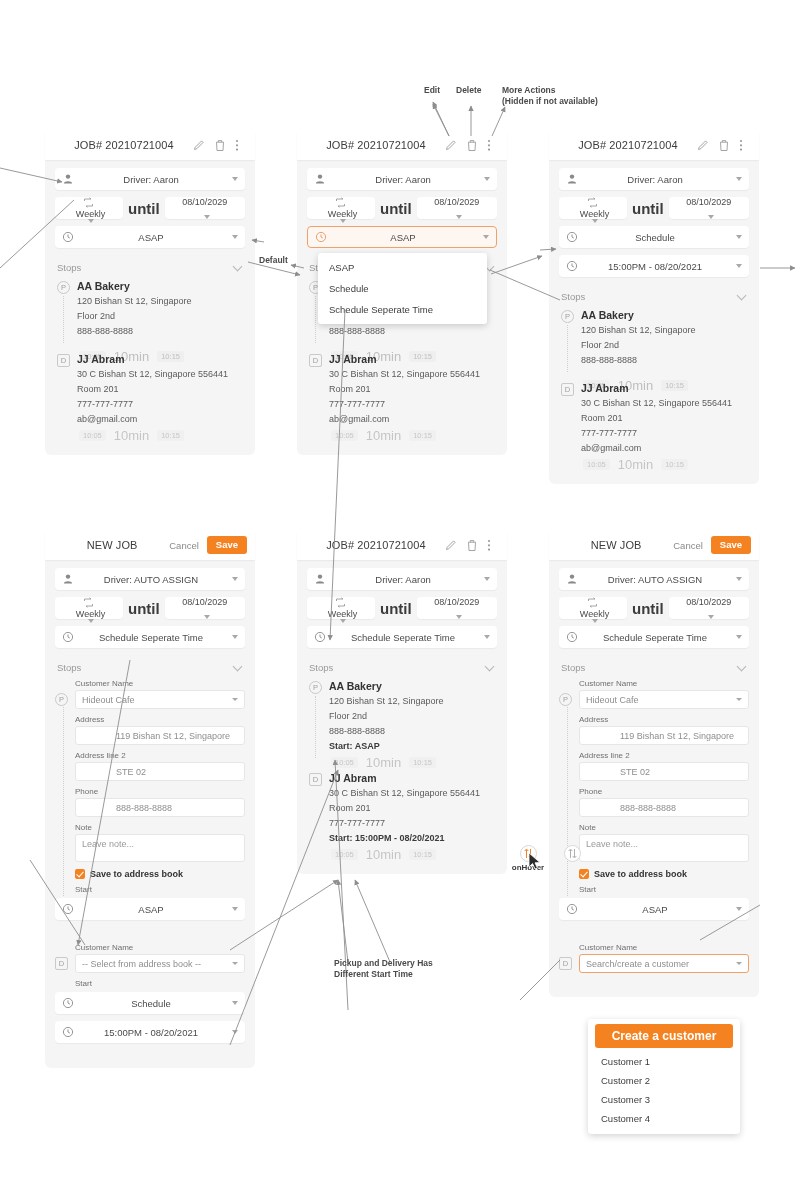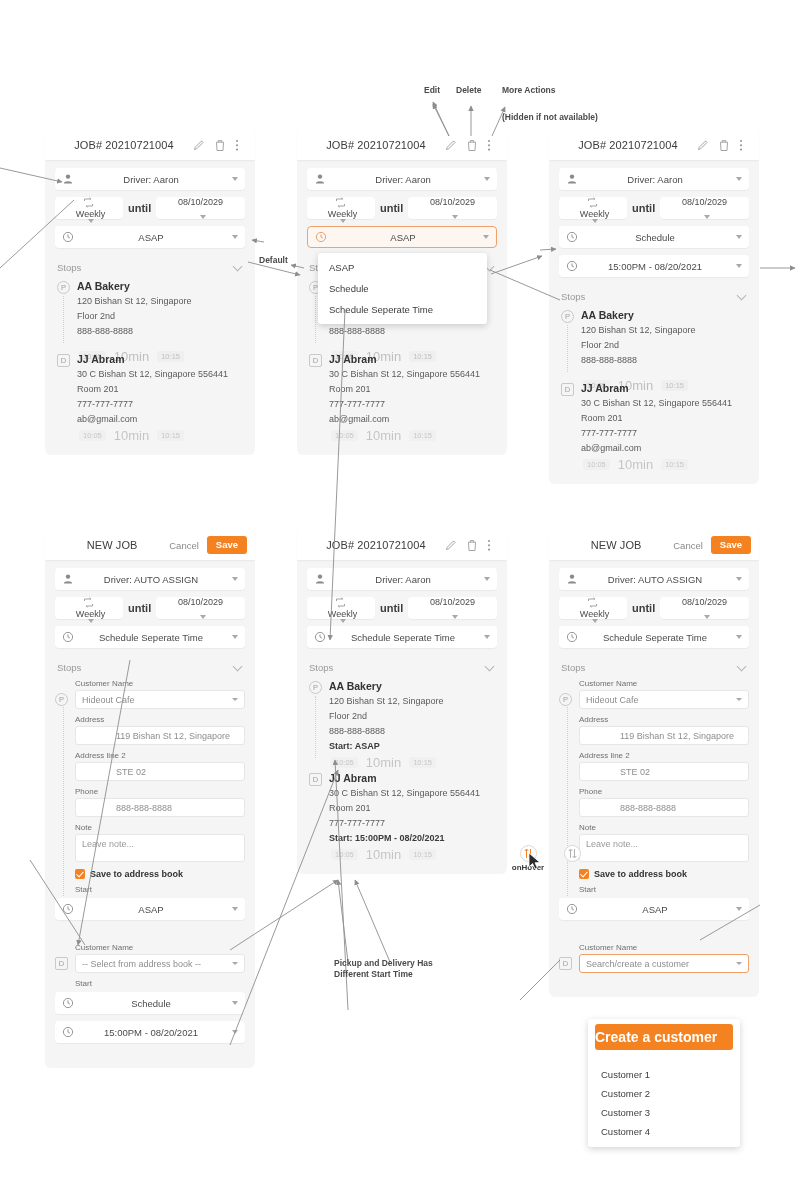--- a/index.html
+++ b/index.html
@@ -57,21 +57,21 @@
   .field.active { border: 1px solid #f0a16a; background:#fdf6f1; box-shadow:none; }
   .field .lbl { flex: 1; text-align: center; }
   .caret { width: 0; height: 0; border-left: 3.5px solid transparent; border-right: 3.5px solid transparent; border-top: 4px solid #a8a8a8; margin-left: 4px; }
 
   .person-ico, .clock-ico, .repeat-ico { width: 12px; height: 12px; flex: 0 0 12px; }
 
   .rowline { display: flex; gap: 5px; margin-bottom: 7px; align-items: center; }
   .rowline .field { margin-bottom: 0; flex-direction: column; }
   .freq { width: 68px; padding: 0 6px; }
   .freq .lbl { text-align: left; padding-left: 3px; font-size: 9px; }
-  .until-txt { font-size: 11px; font-weight: bold; color: #3c3c3c; }
+  .until-txt { font-size: 15px; font-weight: bold; color: #3c3c3c; }
   .date-f { flex: 1; padding: 0 6px; }
   .date-f .lbl { font-size: 9px; }
 
   .stops-bar {
     display: flex; align-items: center; justify-content: space-between;
     font-size: 9.5px; color: #999; padding: 7px 4px 6px 2px;
   }
   .chev { width: 7px; height: 7px; border-right: 1.3px solid #b5b5b5; border-bottom: 1.3px solid #b5b5b5; transform: rotate(45deg); margin-bottom: 3px; }
 
   .stop { display: flex; gap: 7px; padding-left: 2px; position: relative; }
@@ -122,21 +122,21 @@
   }
   .startfield .lbl { flex: 1; text-align: center; }
 
   
   .menu {
     position: absolute; background: #fff; border-radius: 3px;
     box-shadow: 0 2px 7px rgba(0,0,0,0.18); z-index: 30; padding: 4px 0;
   }
   .menu-item { font-size: 9.5px; color: #3c3c3c; padding: 5px 11px; }
   .menu.cust { padding: 5px 7px 6px 7px; }
-  .create-btn { background: #f58220; color: #fff; font-size: 14px; font-weight: bold; text-align: left; border-radius: 3px; padding: 5px 0; margin-bottom: 15px; }
+  .create-btn { background: #f58220; color: #fff; font-size: 12px; font-weight: bold; text-align: center; border-radius: 3px; padding: 5px 0; margin-bottom: 4px; }
   .cust-item { font-size: 9.5px; color: #3c3c3c; padding: 4px 6px; }
 
   
   .anno { position: absolute; font-size: 8.5px; font-weight: bold; color: #4a4a4a; z-index: 45; line-height: 11px; }
   .onhover-wrap { position: absolute; z-index: 45; text-align: center; }
   .onhover-lbl { font-size: 8px; font-weight: bold; color: #3a3a3a; margin-top: 1px; }
   .swapcirc { width: 17px; height: 17px; border-radius: 50%; border: 1px solid #d8d8d8; background:#fff; display:flex; align-items:center; justify-content:center; }
   .cursor { position: absolute; z-index: 46; }
 </style>
 </head>
@@ -171,21 +171,21 @@
     <path d="M348,1010 L335,760" marker-end="url(#ah)"></path>
     <path d="M230,1045 L338,770" marker-end="url(#ah)"></path>
     <path d="M560,960 L520,1000"></path>
     <path d="M760,905 L700,940"></path>
   </g>
 </svg>
 
 <div class="anno" style="left:424px; top:85px;">Edit</div>
 <div class="anno" style="left:456px; top:85px;">Delete</div>
 <div class="anno" style="left:502px; top:85px;">More Actions</div>
-<div class="anno" style="left:502px; top:112px;text-align:center;">(Hidden if not available)</div>
+<div class="anno" style="left:502px; top:96px;text-align:center;">(Hidden if not available)</div>
 <div class="anno" style="left:259px; top:255px;">Default</div>
 <div class="anno" style="left:334px; top:958px;">Pickup and Delivery Has</div>
 <div class="anno" style="left:334px; top:969px;">Different Start Time</div>
 
 <div class="onhover-wrap" style="left:505px; top:845px; width:46px;">
   <div class="swapcirc" style="margin:0 auto;">
     <svg width="9" height="11" viewBox="0 0 9 11">
       <path d="M2.5,10 L2.5,2 M2.5,1 L0.7,3 M2.5,1 L4.3,3" stroke="#f58220" stroke-width="1" fill="none"></path>
       <path d="M6.5,1 L6.5,9 M6.5,10 L4.7,8 M6.5,10 L8.3,8" stroke="#f58220" stroke-width="1" fill="none"></path>
     </svg>

